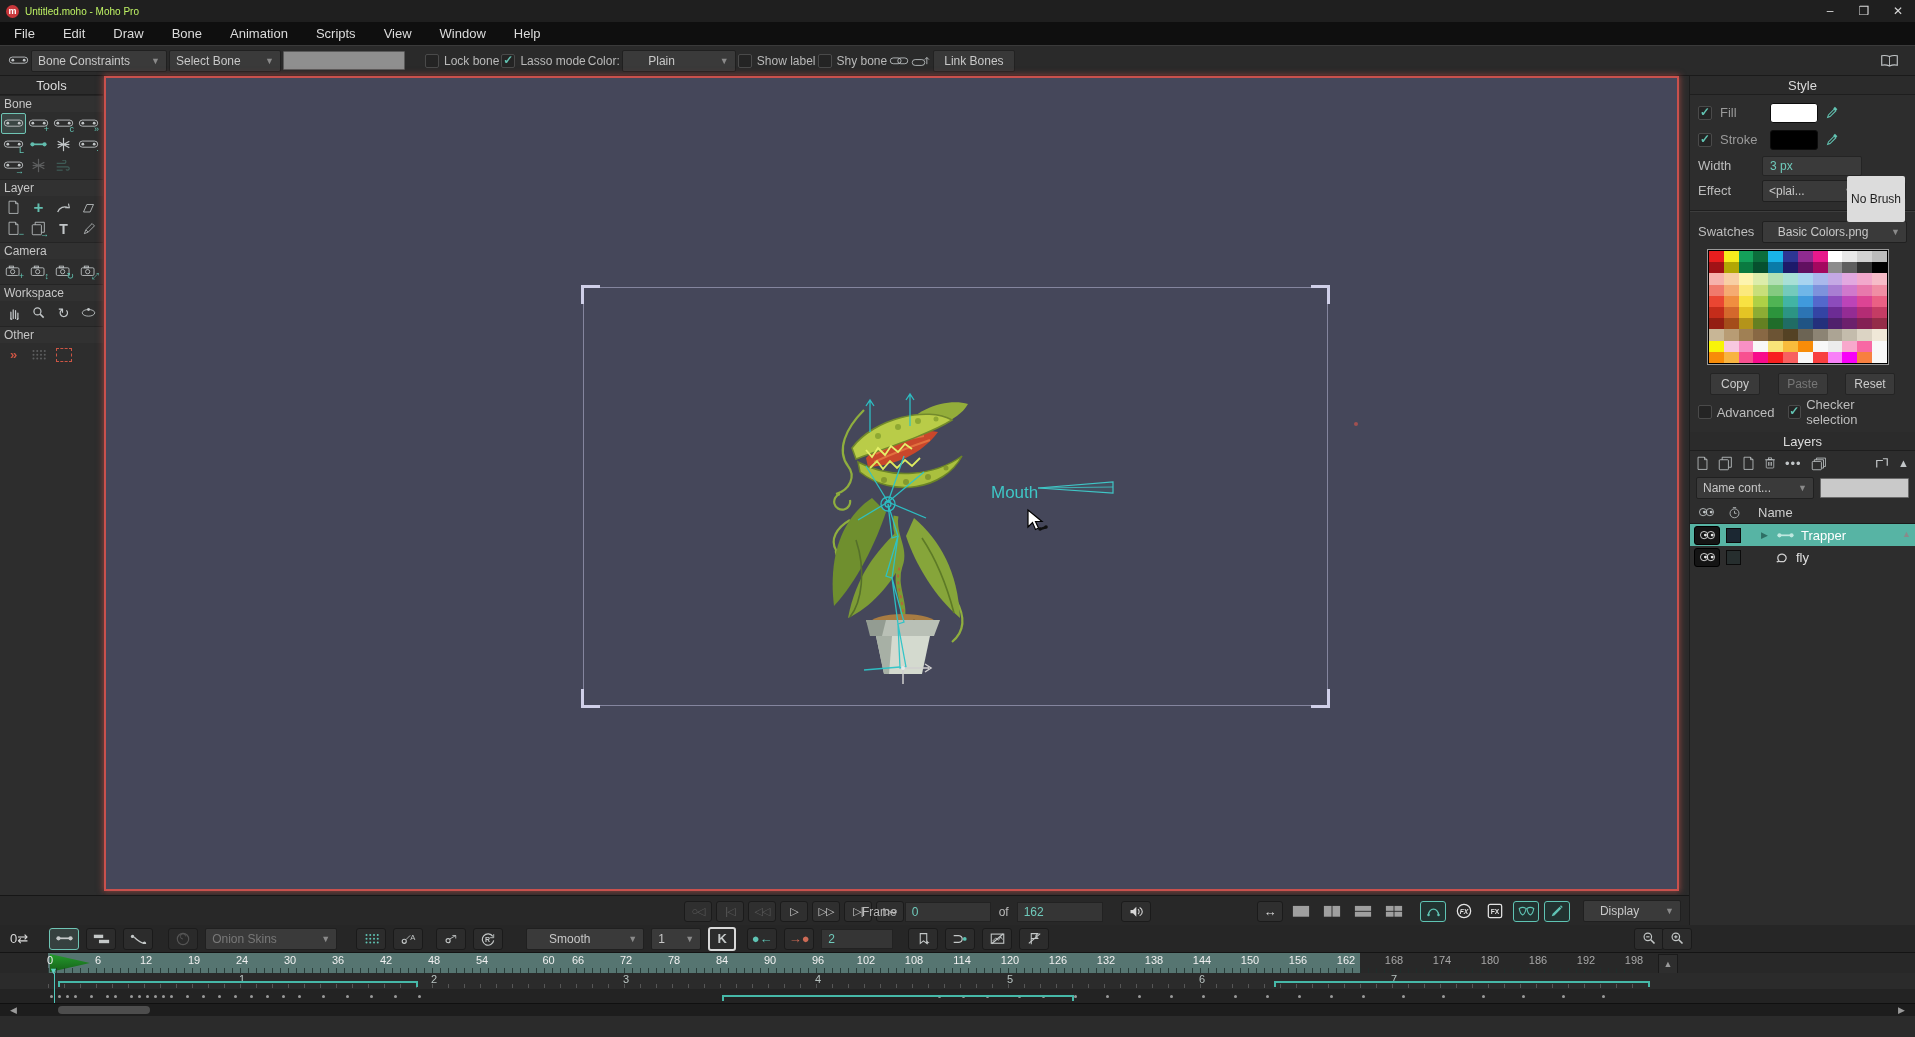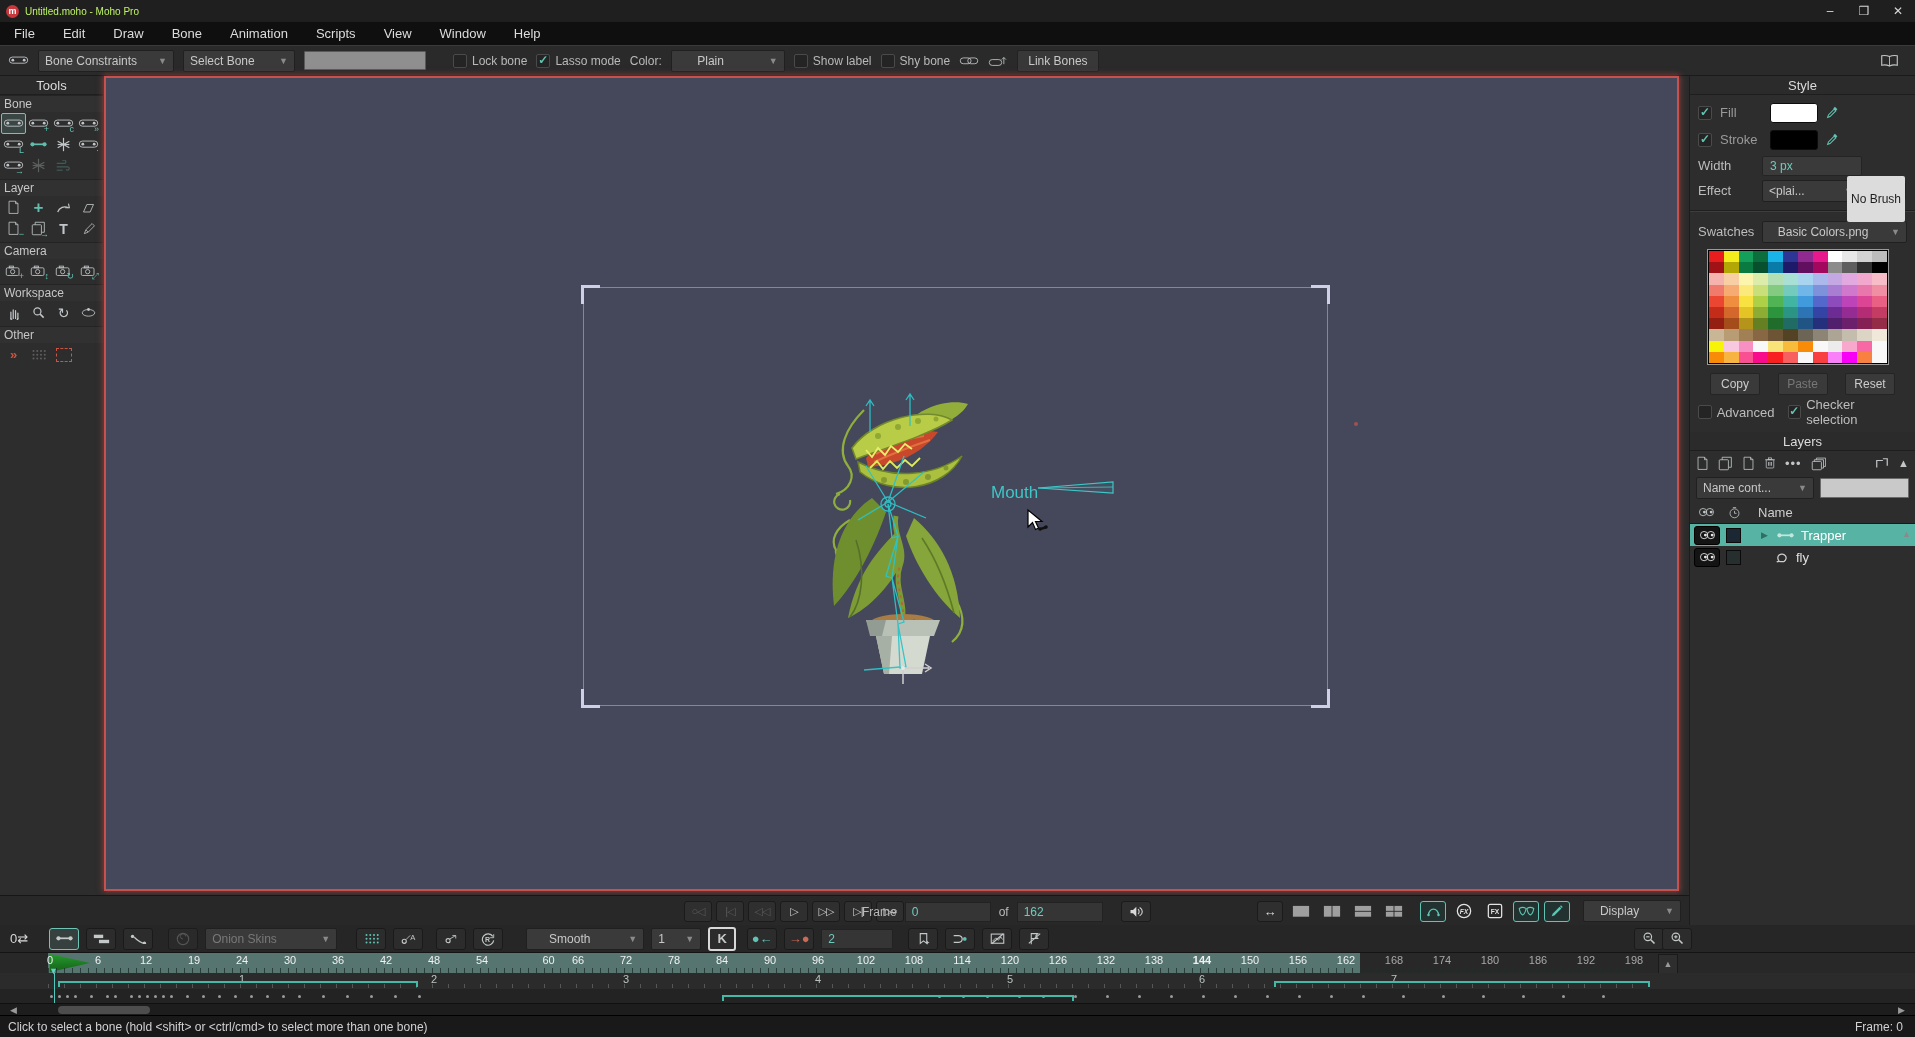--- a/index.html
+++ b/index.html
@@ -16,21 +16,21 @@
   .winbtn{width:34px;height:22px;display:flex;align-items:center;justify-content:center;
           color:#d8d8d8;font-size:12px;}
   .winbtn.close{background:transparent;}
   
   #menubar{position:absolute;left:0;top:22px;width:1915px;height:23px;background:#0f0f0f;
            display:flex;align-items:center;}
   .menuitem{padding:0 14px;height:23px;display:flex;align-items:center;color:#dcdcdc;font-size:13px;}
   
   #toolbar{position:absolute;left:0;top:45px;width:1915px;height:31px;background:#2a2a2a;
            border-top:1px solid #3a3a3a;border-bottom:1px solid #1a1a1a;
-           display:flex;align-items:center;gap:9px;padding-left:8px;box-sizing:border-box;}
+           display:flex;align-items:center;gap:2px;padding-left:8px;box-sizing:border-box;}
   .dd{background:#3a3a3a;border:1px solid #202020;border-radius:2px;height:20px;
       display:flex;align-items:center;padding:0 6px;color:#c8c8c8;font-size:12px;gap:6px;}
   .dd .arrow{color:#8a8a8a;font-size:9px;margin-left:auto;}
   .cb{width:12px;height:12px;background:#242424;border:1px solid #4a4a4a;border-radius:2px;
       display:inline-flex;align-items:center;justify-content:center;}
   .cb.on::after{content:"✓";color:#62c3b2;font-size:12px;font-weight:bold;margin-top:-2px;}
   .cblabel{color:#b9b9b9;font-size:12px;}
   .cbwrap{display:flex;align-items:center;gap:5px;}
   .tbtn{background:#383838;border:1px solid #222;border-radius:2px;height:20px;
         display:flex;align-items:center;padding:0 10px;color:#c8c8c8;font-size:12px;}
@@ -1121,21 +1121,21 @@
           <span class="rulernum" style="left: 722px;">84</span>
           <span class="rulernum" style="left: 770px;">90</span>
           <span class="rulernum" style="left: 818px;">96</span>
           <span class="rulernum" style="left: 866px;">102</span>
           <span class="rulernum" style="left: 914px;">108</span>
           <span class="rulernum" style="left: 962px;">114</span>
           <span class="rulernum" style="left: 1010px;">120</span>
           <span class="rulernum" style="left: 1058px;">126</span>
           <span class="rulernum" style="left: 1106px;">132</span>
           <span class="rulernum" style="left: 1154px;">138</span>
-          <span class="rulernum" style="left: 1202px; font-weight: bold;">144</span>
+          <span class="rulernum" style="left: 1202px;">144</span>
           <span class="rulernum" style="left: 1250px;">150</span>
           <span class="rulernum" style="left: 1298px;">156</span>
           <span class="rulernum" style="left: 1346px;">162</span>
           <span class="rulernum post" style="left: 1394px;">168</span>
           <span class="rulernum post" style="left: 1442px;">174</span>
           <span class="rulernum post" style="left: 1490px;">180</span>
           <span class="rulernum post" style="left: 1538px;">186</span>
           <span class="rulernum post" style="left: 1586px;">192</span>
           <span class="rulernum post" style="left: 1634px;">198</span>
         </div>
@@ -1213,17 +1213,13 @@
     <div id="playhead"></div>
     <div id="ph-marker">▼</div>
 
     <div id="hscroll">
       <span class="scrollarrow" style="left:10px">◀</span>
       <div id="hthumb"></div>
       <span class="scrollarrow" style="right:10px">▶</span>
     </div>
   </div>
 
-  <div id="statusbar">
-    <span>Click to select a bone (hold &lt;shift&gt; or &lt;ctrl/cmd&gt; to select more than one bone)</span>
-    <span id="statusframe">Frame: 0</span>
-  </div>
 </div>
 
 </body></html>

